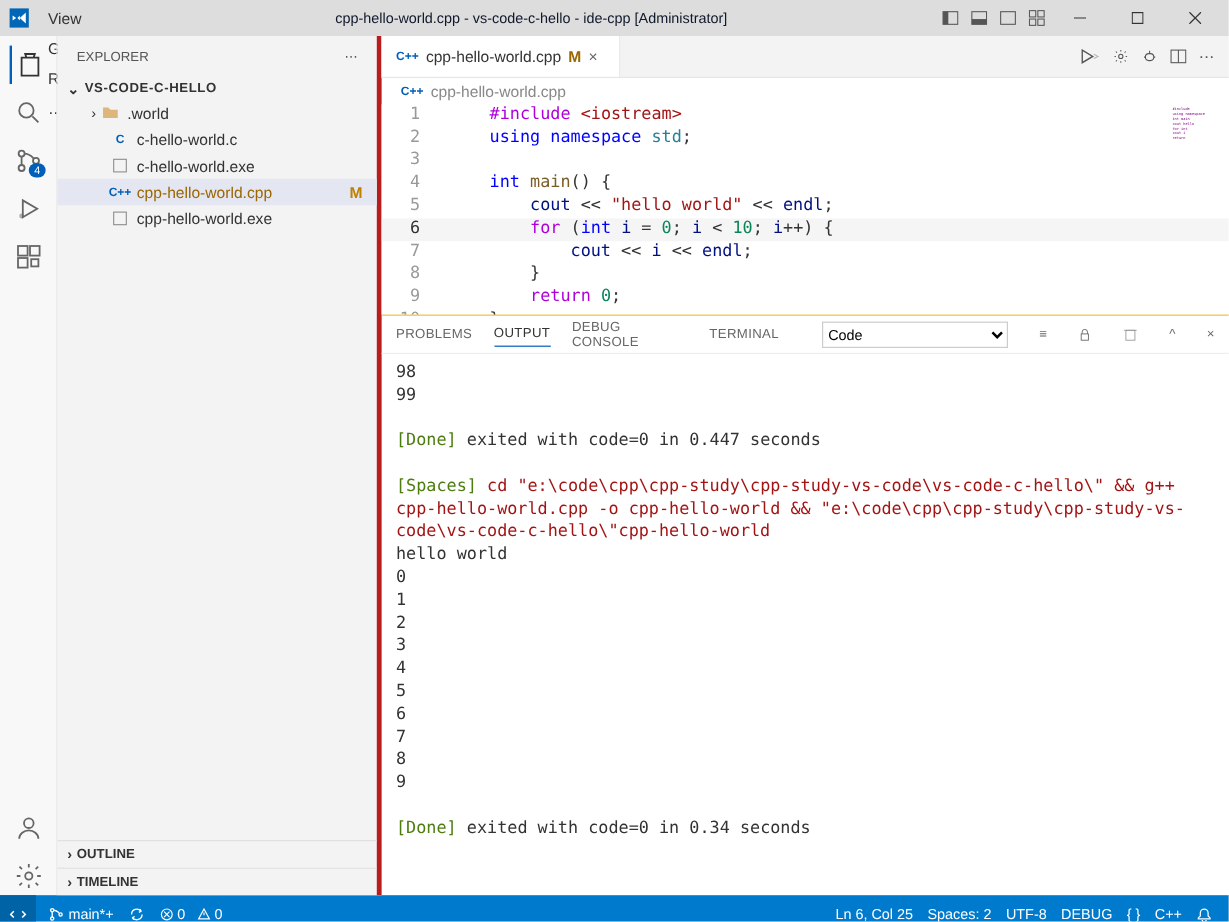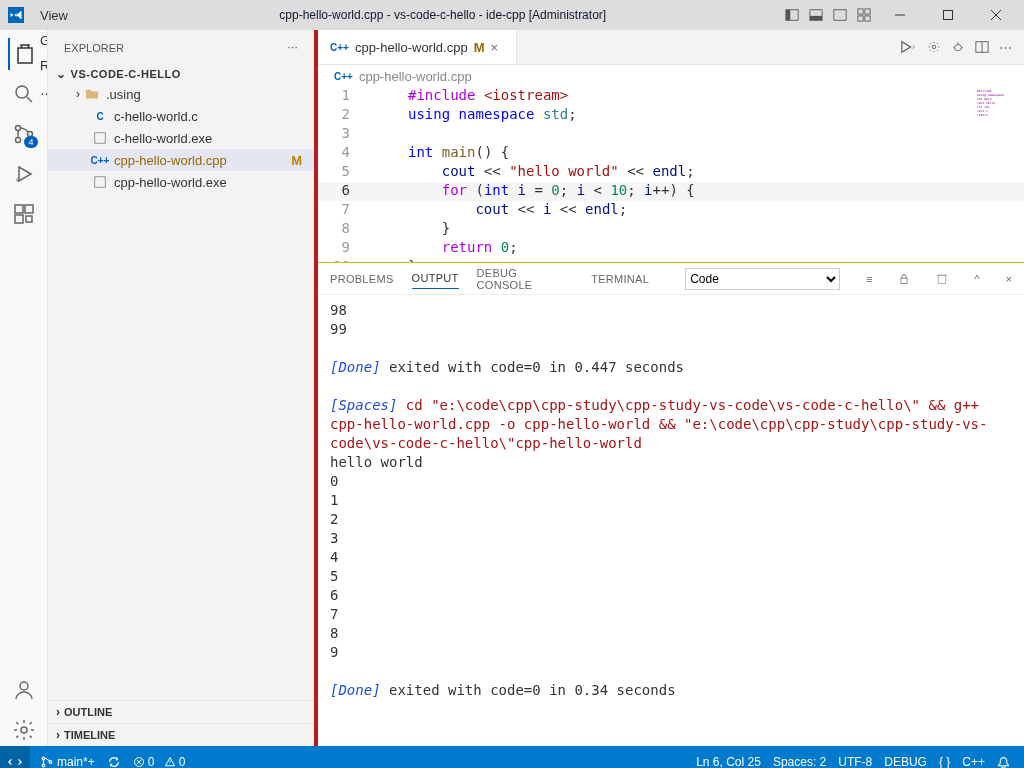--- a/index.html
+++ b/index.html
@@ -68,21 +68,21 @@
 
 
 .panel { flex: 1; border-top: 1px solid #eab308; display: flex; flex-direction: column; min-height: 0; }
 .panel-tabs { height: 32px; display: flex; align-items: center; padding: 0 12px; gap: 18px; font-size: 11px; color: #666; border-bottom: 1px solid #eee; }
 .panel-tabs .ptab { cursor: pointer; padding: 4px 0; letter-spacing: 0.3px; }
 .panel-tabs .ptab.active { color: #333; border-bottom: 1px solid #005fb8; }
 .panel-tabs .spacer { flex: 1; }
 .panel-tabs select { font-size: 12px; width: 160px; height: 22px; border: 1px solid #ccc; background: #fff; }
 .panel-tabs .picon { cursor: pointer; }
 .panel-body { flex: 1; padding: 6px 12px; font-family: Consolas, monospace; font-size: 14px; overflow-y: auto; white-space: pre-wrap; line-height: 19px; }
-.out-blue { color: #1d4ed8; font-style: italic; }
+.out-blue { color: #4d7c0f; }
 .out-red { color: #a31515; }
 
 
 .statusbar { height: 32px; background: #007acc; color: #fff; display: flex; font-size: 12px; padding: 0 8px; }
 .statusbar .sb-item { padding: 0 6px; cursor: pointer; display: flex; align-items: center; gap: 3px; }
 .statusbar .sb-remote { background: #0063a6; height: 100%; display: flex; align-items: center; padding: 0 8px; margin-left: -8px; margin-right: 4px; }
 .statusbar .sb-spacer { flex: 1; }
 
 svg { display: block; }
 .chev { font-size: 12px; margin-right: 4px; }
@@ -218,21 +218,21 @@
           <span>VS-CODE-C-HELLO</span>
       </div>
       <div id="file-tree">
           <div class="tree-item">
             <span class="chev">›</span>
             <span class="file-icon">
               <svg width="14" height="14" viewBox="0 0 16 16">
                 <path fill="#dcb67a" d="M1 3h5l2 2h7v8H1z"></path>
               </svg>
             </span>
-            <span>.using</span>
+            <span>.world</span>
           </div>
           <div class="tree-item nested">
             <span class="file-icon c-icon">C</span>
             <span>c-hello-world.c</span>
           </div>
           <div class="tree-item nested">
             <span class="file-icon exe-icon">
               <svg width="14" height="14" viewBox="0 0 16 16">
                 <rect x="2" y="2" width="12" height="12" fill="none" stroke="#888"></rect>
               </svg>

